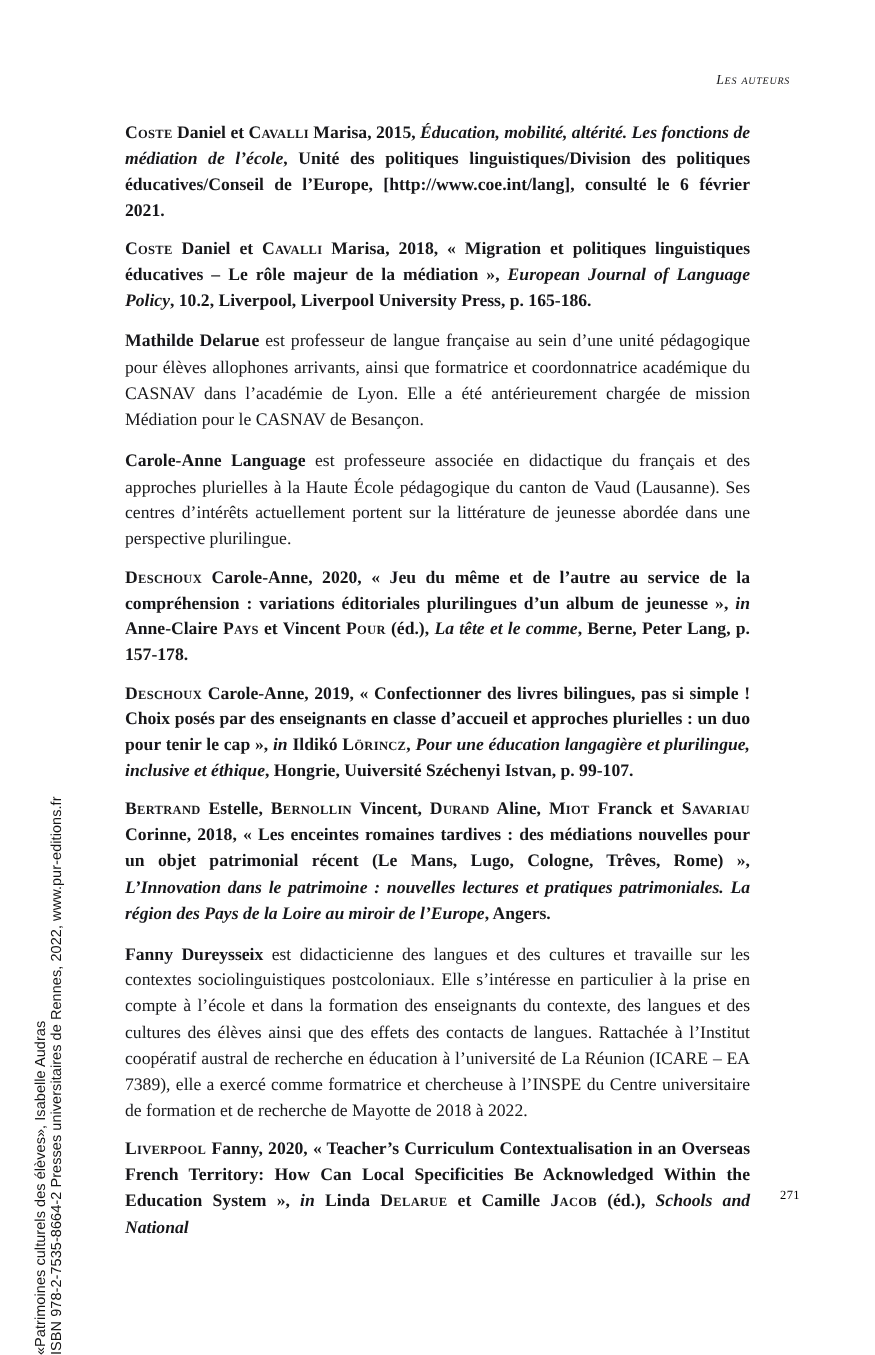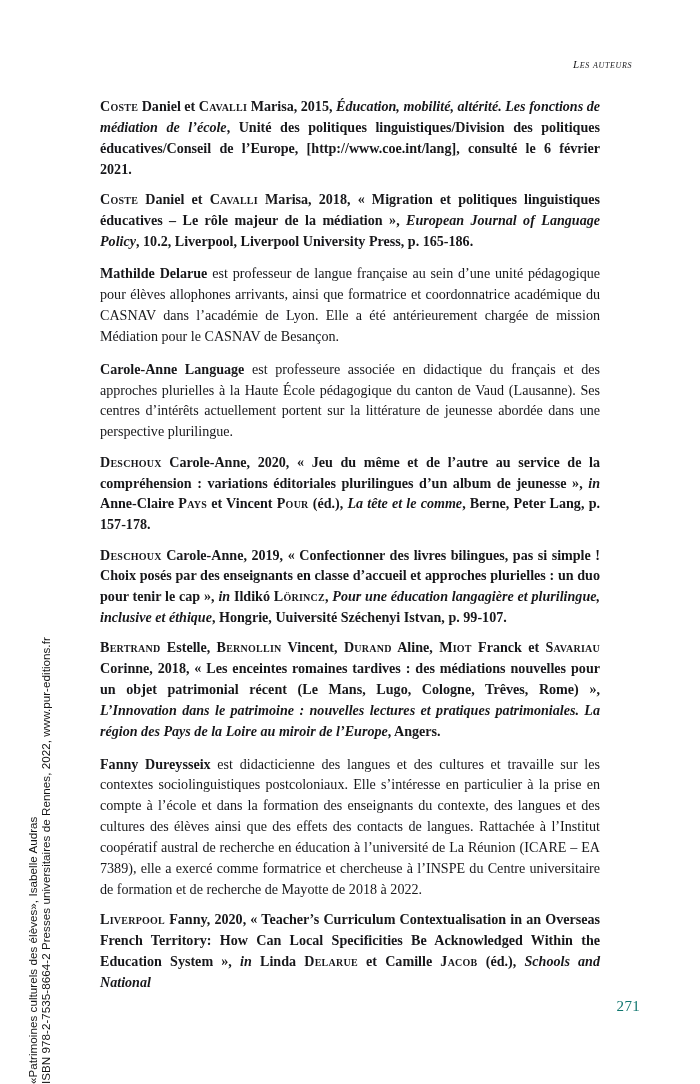--- a/index.html
+++ b/index.html
@@ -90,23 +90,23 @@
   #spine-line-2 {
     left: 36px;
     bottom: 0px;
     top: auto;
   }
 
   
   #folio {
     position: absolute;
     right: 60px;
-    top: 998px;
-    font-size: 15px;
-    color: #0f766e;
+    top: 951px;
+    font-size: 10px;
+    color: #000000;
     letter-spacing: 0.3px;
   }
 </style>
 </head>
 <body>
 
 <div id="running-head">
   <span class="sc">Les auteurs</span>
 </div>
 

